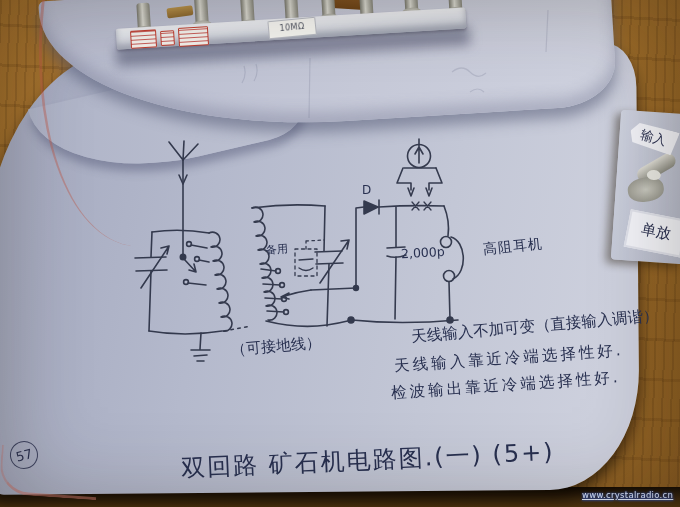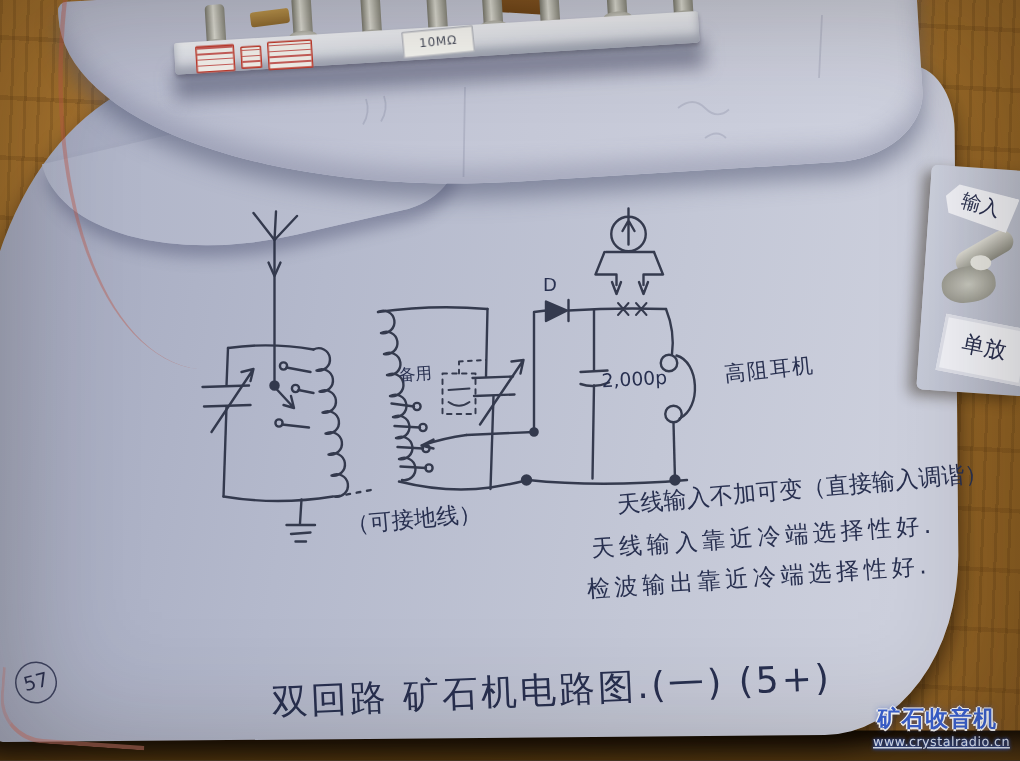--- a/index.html
+++ b/index.html
@@ -274,17 +274,16 @@
   <div class="abs ink" style="left:411px;top:316px;font-size:15.5px;transform:rotate(-5deg)">天线输入不加可变（直接输入调谐）</div>
   <div class="abs ink" style="left:394px;top:348px;font-size:15.5px;letter-spacing:3px;transform:rotate(-4deg)">天线输入靠近冷端选择性好.</div>
   <div class="abs ink" style="left:391px;top:375px;font-size:15.5px;letter-spacing:3px;transform:rotate(-4deg)">检波输出靠近冷端选择性好.</div>
 
   <div class="abs ink" style="left:181px;top:444px;font-size:24px;letter-spacing:2px;transform:rotate(-2.5deg)">双回路 矿石机电路图.(一) (5+)</div>
 
   <div class="abs pagenum">
     <span>57</span>
   </div>
 
-  <div class="abs wm-brand">矿石收音机</div>
   <div class="abs wm-url">www.crystalradio.cn</div>
 
   <div class="abs vignette"></div>
 </div>
 
 </body></html>

